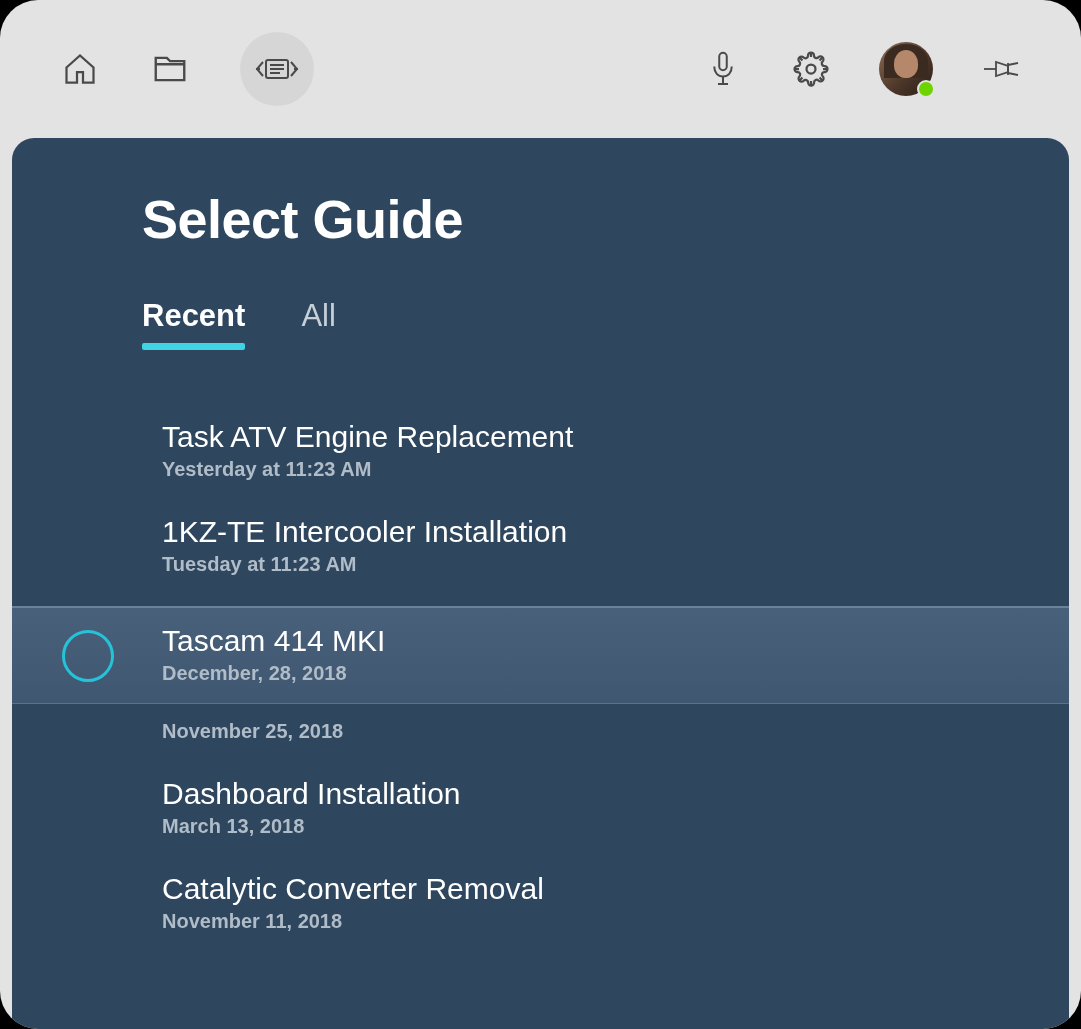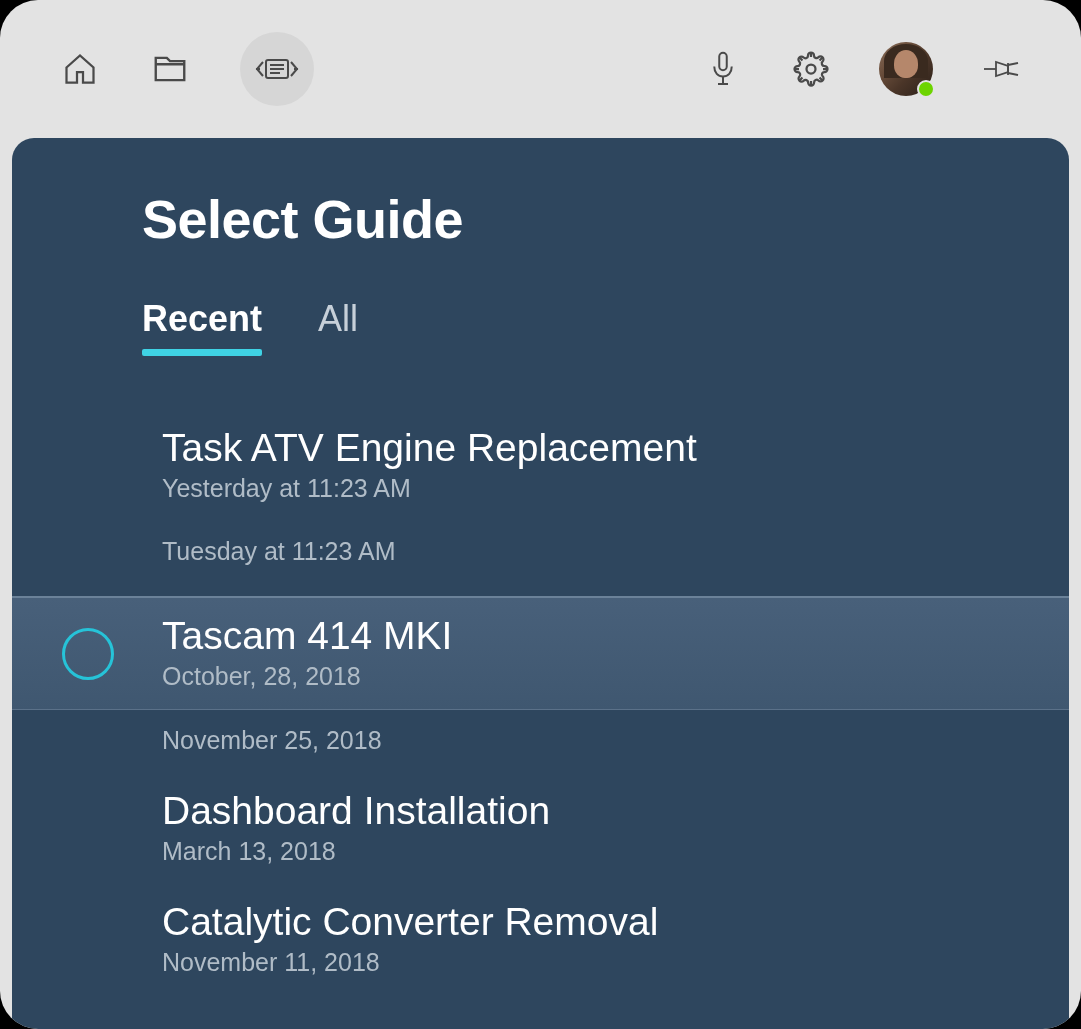--- a/index.html
+++ b/index.html
@@ -131,21 +131,21 @@
     }
     
     .tabs {
       display: flex;
       gap: 56px;
       padding: 0 0 0 130px;
       margin-bottom: 54px;
     }
     
     .tab {
-      font-size: 36px;
+      font-size: 31px;
       color: #c7d0d9;
       cursor: pointer;
       padding-bottom: 16px;
       position: relative;
     }
     
     .tab.active {
       color: #ffffff;
       font-weight: 700;
     }
@@ -185,29 +185,29 @@
       top: 50%;
       transform: translateY(-50%);
       width: 52px;
       height: 52px;
       border: 3px solid #26c3d8;
       border-radius: 50%;
     }
     
     .guide-title {
       color: #ffffff;
-      font-size: 39px;
+      font-size: 30px;
       font-weight: 400;
       margin-bottom: 4px;
     }
     
     .guide-date {
       color: #b0bcc7;
-      font-size: 25px;
-      font-weight: 400;
+      font-size: 20px;
+      font-weight: 700;
     }
     
     svg {
       display: block;
     }
   </style>
 </head>
 <body>
 
 <div class="window">
@@ -293,27 +293,28 @@
     </div>
 
     <div class="guide-list">
 
       <div class="guide-item">
         <div class="guide-title">Task ATV Engine Replacement</div>
         <div class="guide-date">Yesterday at 11:23 AM</div>
       </div>
 
       <div class="guide-item">
+        <div class="guide-title">1KZ-TE Intercooler Installation</div>
         <div class="guide-date">Tuesday at 11:23 AM</div>
       </div>
 
       <div class="guide-item selected">
         <div class="selection-circle"></div>
         <div class="guide-title">Tascam 414 MKI</div>
-        <div class="guide-date">October, 28, 2018</div>
+        <div class="guide-date">December, 28, 2018</div>
       </div>
 
       <div class="guide-item">
         <div class="guide-date">November 25, 2018</div>
       </div>
 
       <div class="guide-item">
         <div class="guide-title">Dashboard Installation</div>
         <div class="guide-date">March 13, 2018</div>
       </div>

